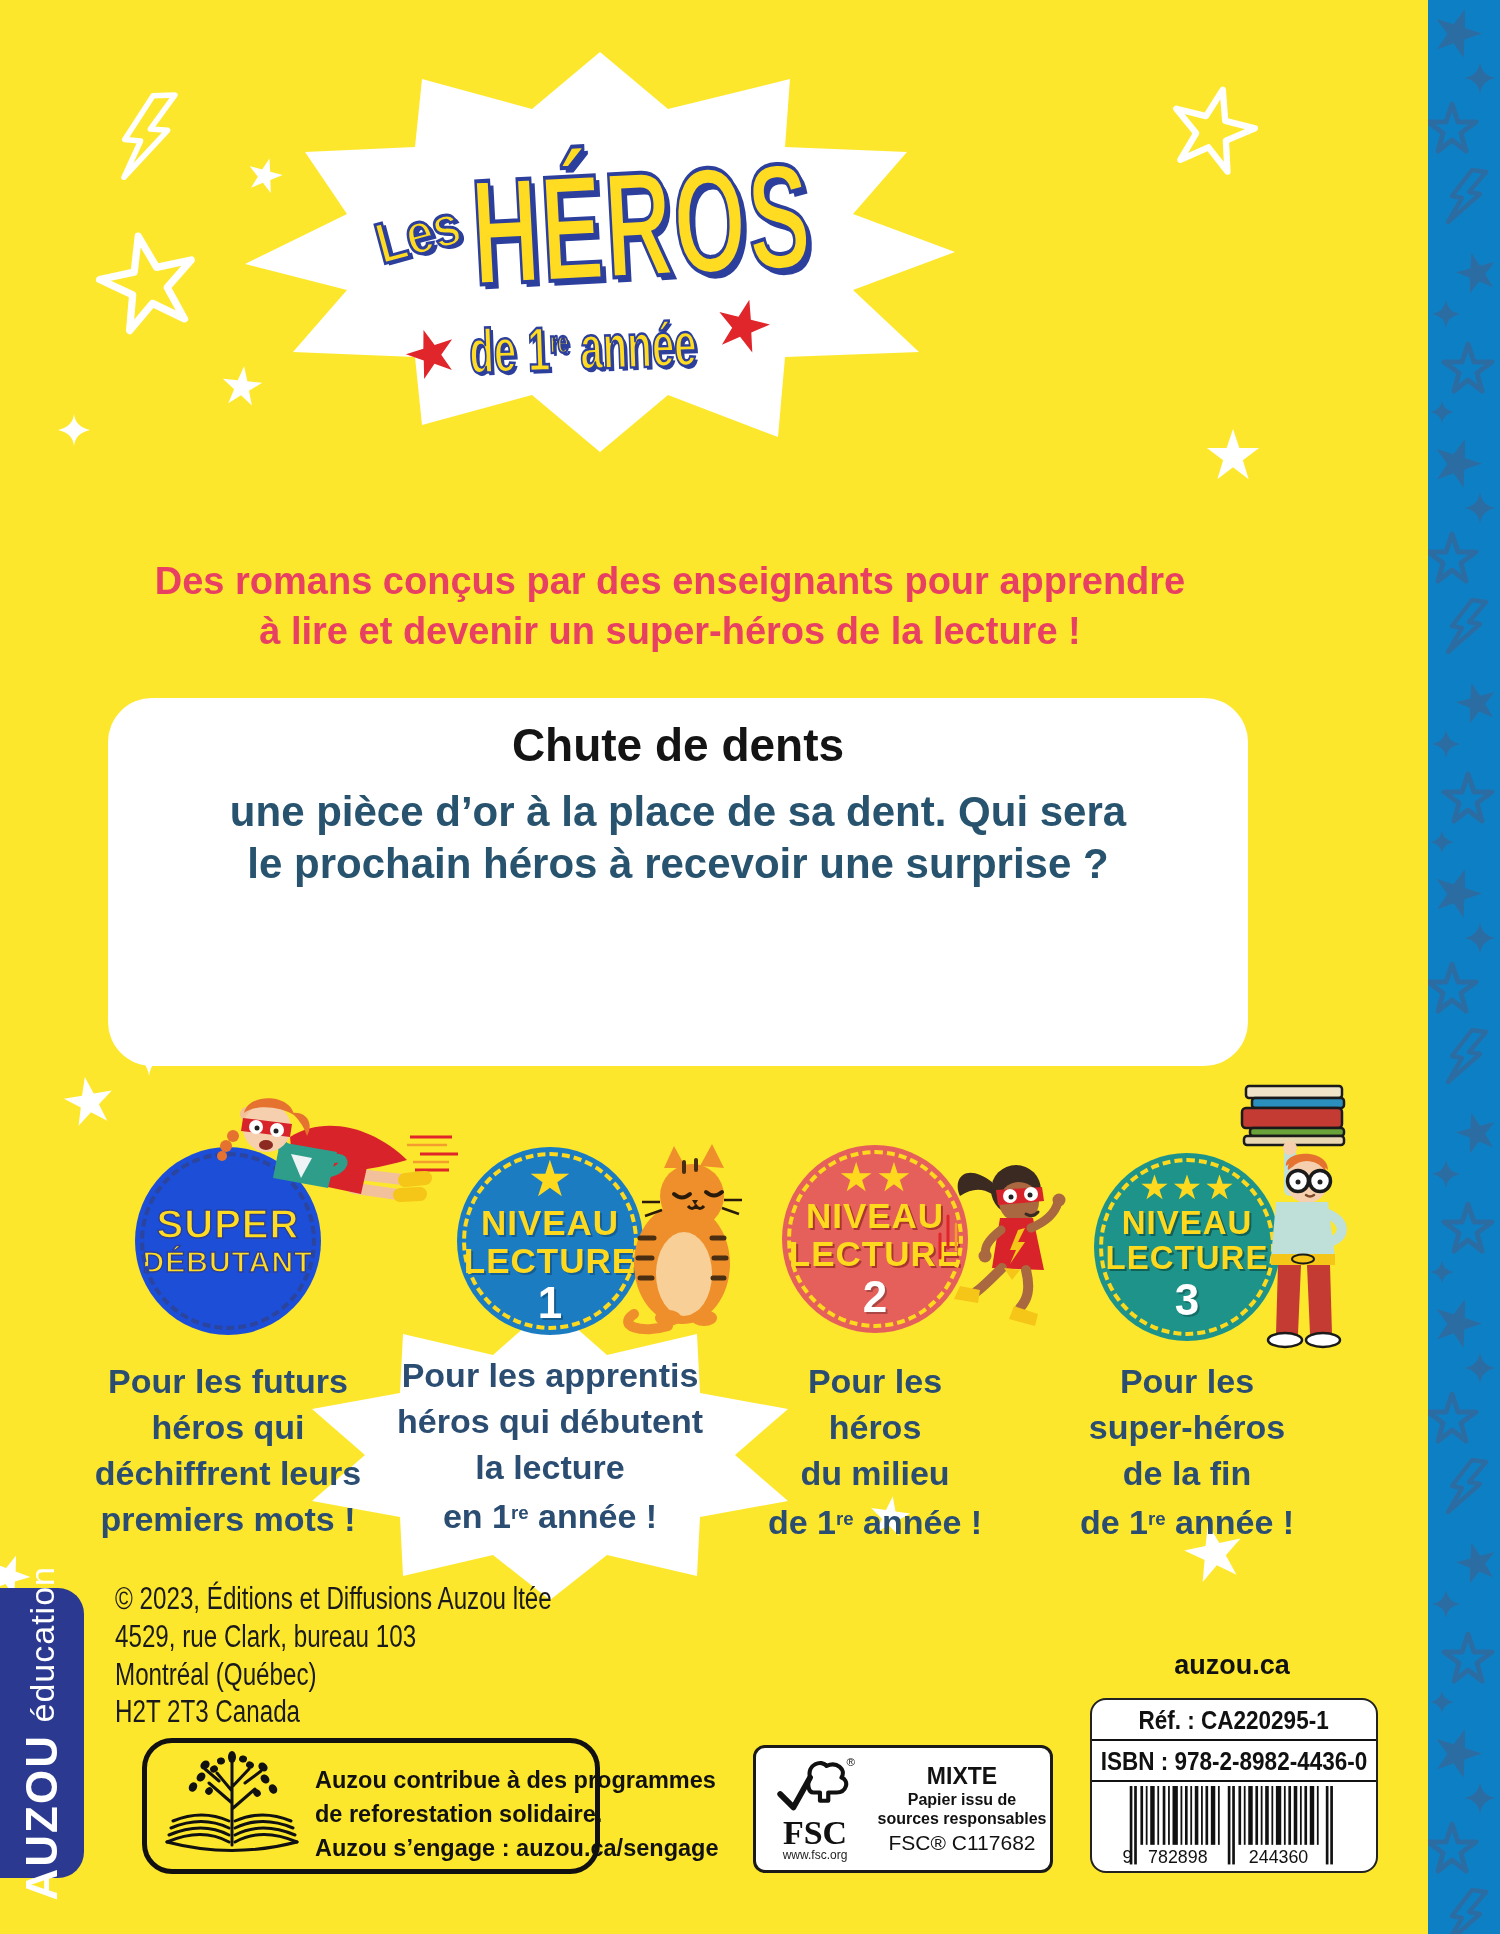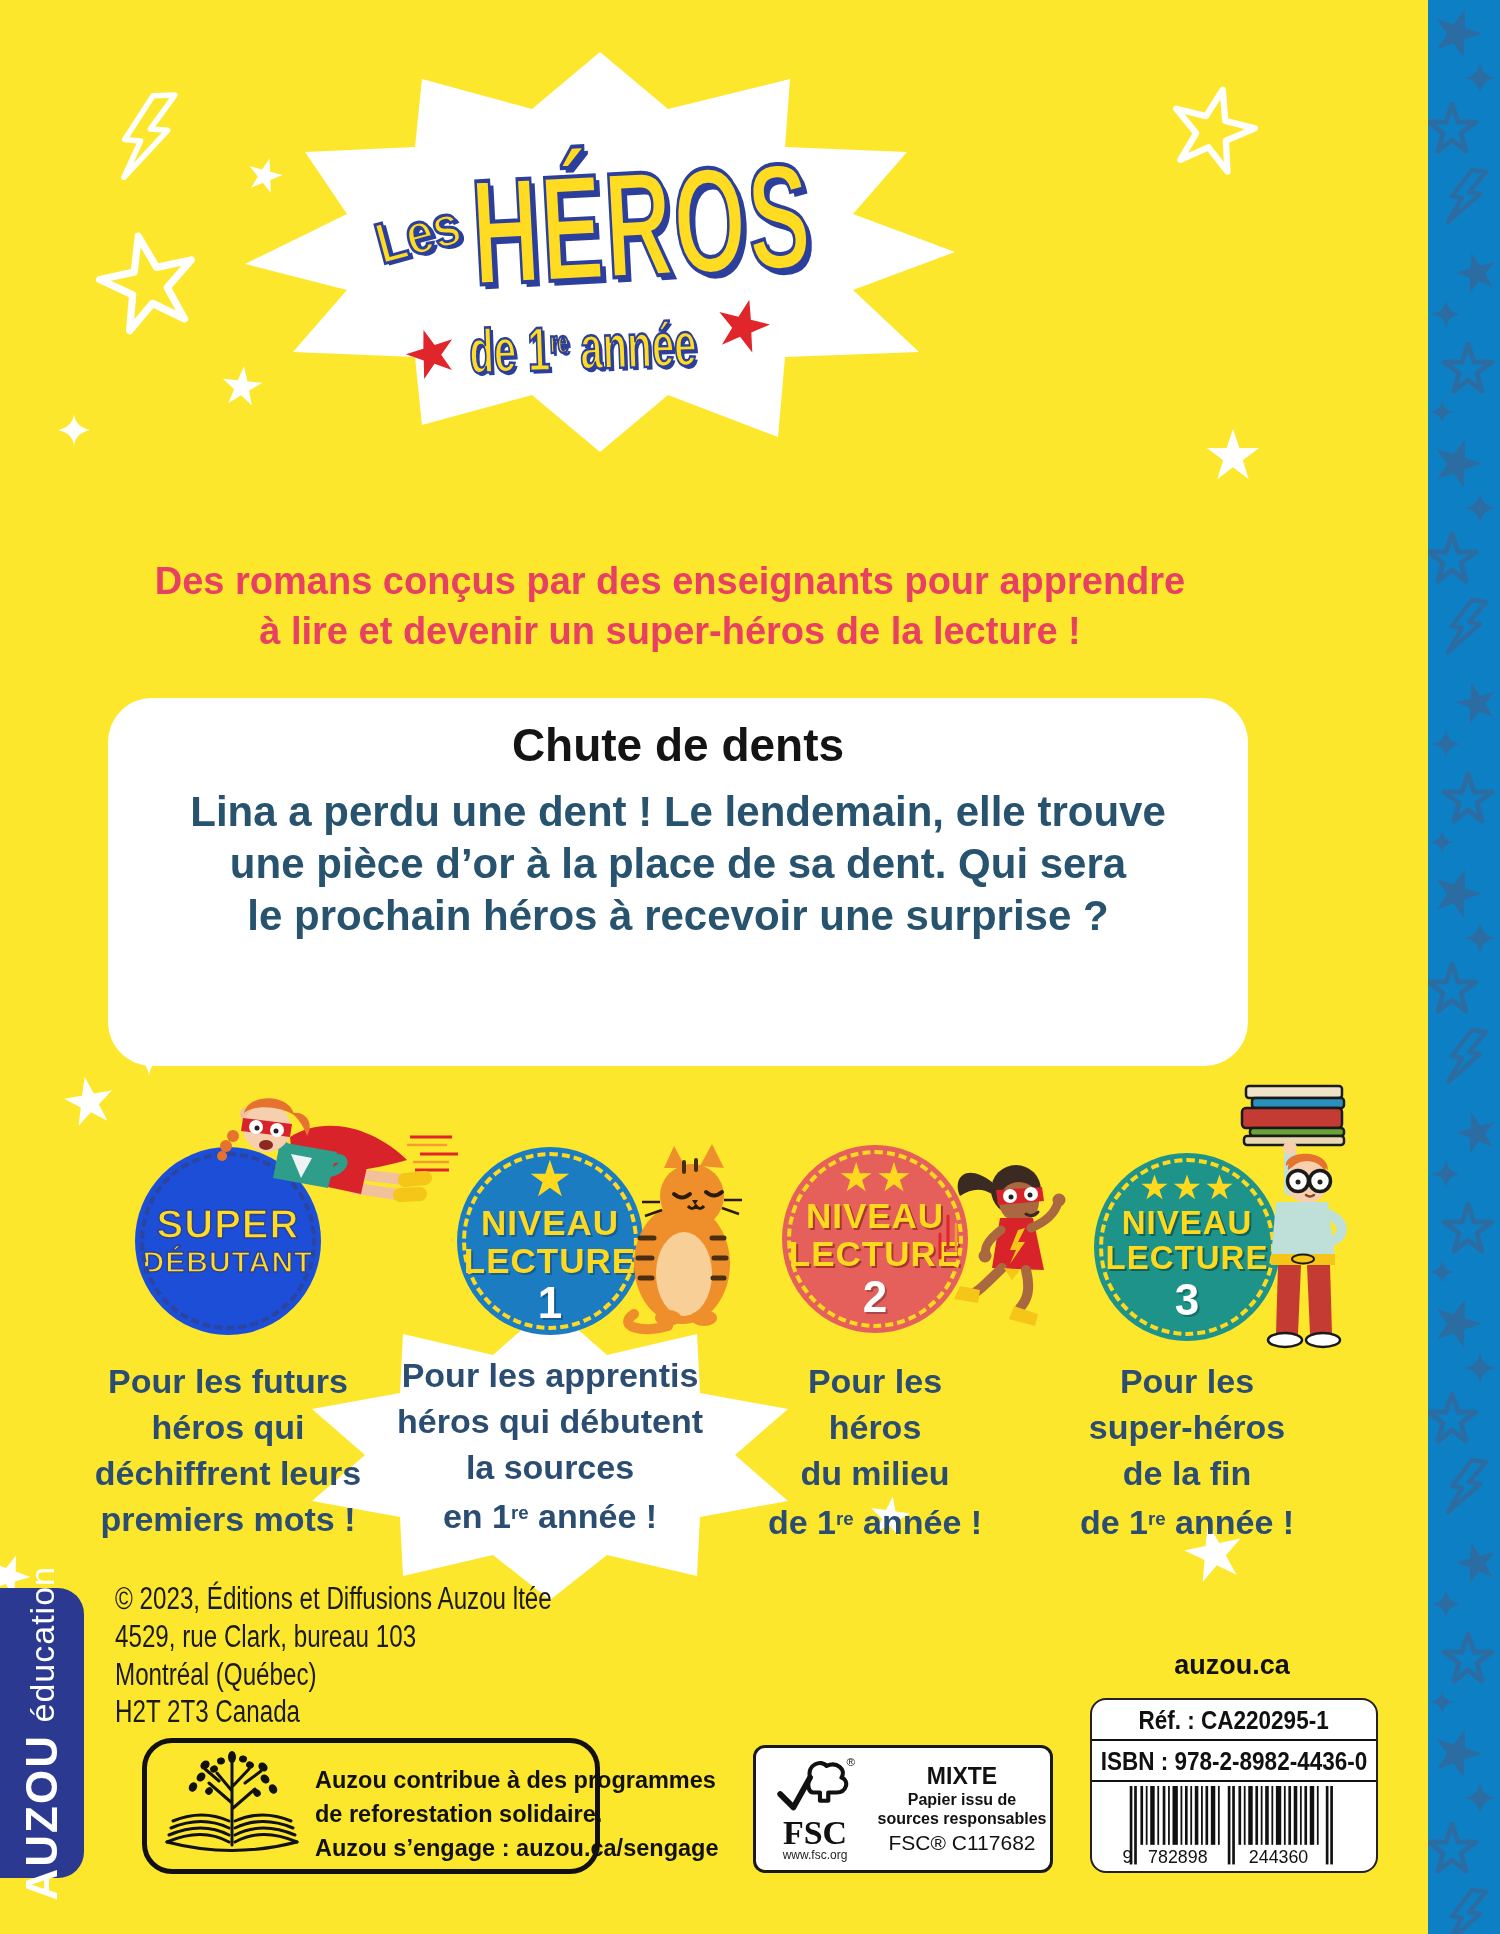--- a/index.html
+++ b/index.html
@@ -143,21 +143,20 @@
   <div class="logo-sub"><span>de 1</span><span class="sup">re</span><span> année</span></div>
 
   <div class="tagline">
     <div>Des romans conçus par des enseignants pour apprendre</div>
     <div>à lire et devenir un super-héros de la lecture !</div>
   </div>
 
   <div class="summary">
     <div class="summary-title">Chute de dents</div>
     <div class="summary-text">
-      <div>Lina a perdu une dent ! Le lendemain, elle trouve</div>
       <div>une pièce d’or à la place de sa dent. Qui sera</div>
       <div>le prochain héros à recevoir une surprise ?</div>
     </div>
   </div>
 
   <svg class="burst" style="left:300px;top:1300px;width:500px;height:300px" viewBox="0 0 500 300">
     <polygon fill="#fff" points="250,5 307,55 397,34 400,93 488,109 435,155 488,201 400,217 397,276 307,255 250,300 193,255 103,276 100,217 12,201 65,155 12,109 100,93 103,34 193,55"></polygon>
   </svg>
 
   <div class="circle lvl1" style="left:135px;top:1147px;">
@@ -293,21 +292,21 @@
 
   <div class="desc" style="left:58px;top:1358px;">
     <div>Pour les futurs</div>
     <div>héros qui</div>
     <div>déchiffrent leurs</div>
     <div><span>premiers mots !</span></div>
   </div>
   <div class="desc" style="left:380px;top:1352px;">
     <div>Pour les apprentis</div>
     <div>héros qui débutent</div>
-    <div>la sources</div>
+    <div>la lecture</div>
     <div><span>en 1</span><span class="sup">re</span><span> année !</span></div>
   </div>
   <div class="desc" style="left:705px;top:1358px;">
     <div>Pour les</div>
     <div>héros</div>
     <div>du milieu</div>
     <div><span>de 1</span><span class="sup">re</span><span> année !</span></div>
   </div>
   <div class="desc" style="left:1017px;top:1358px;">
     <div>Pour les</div>

